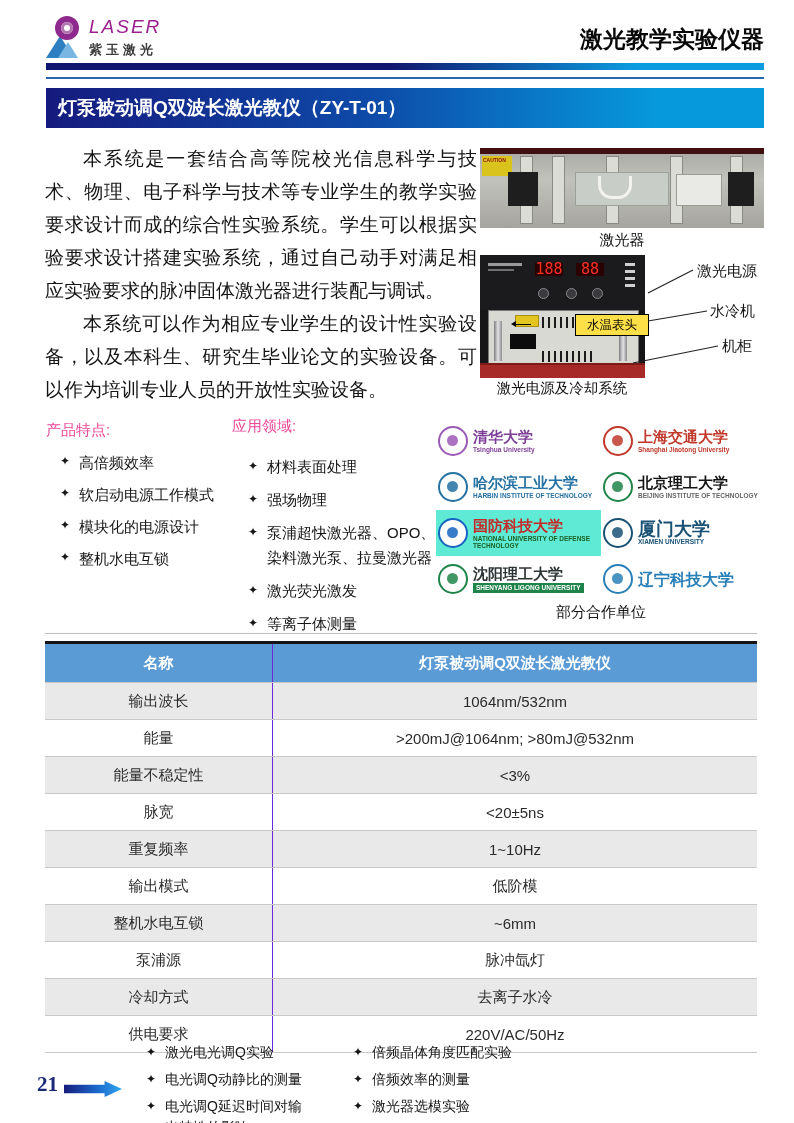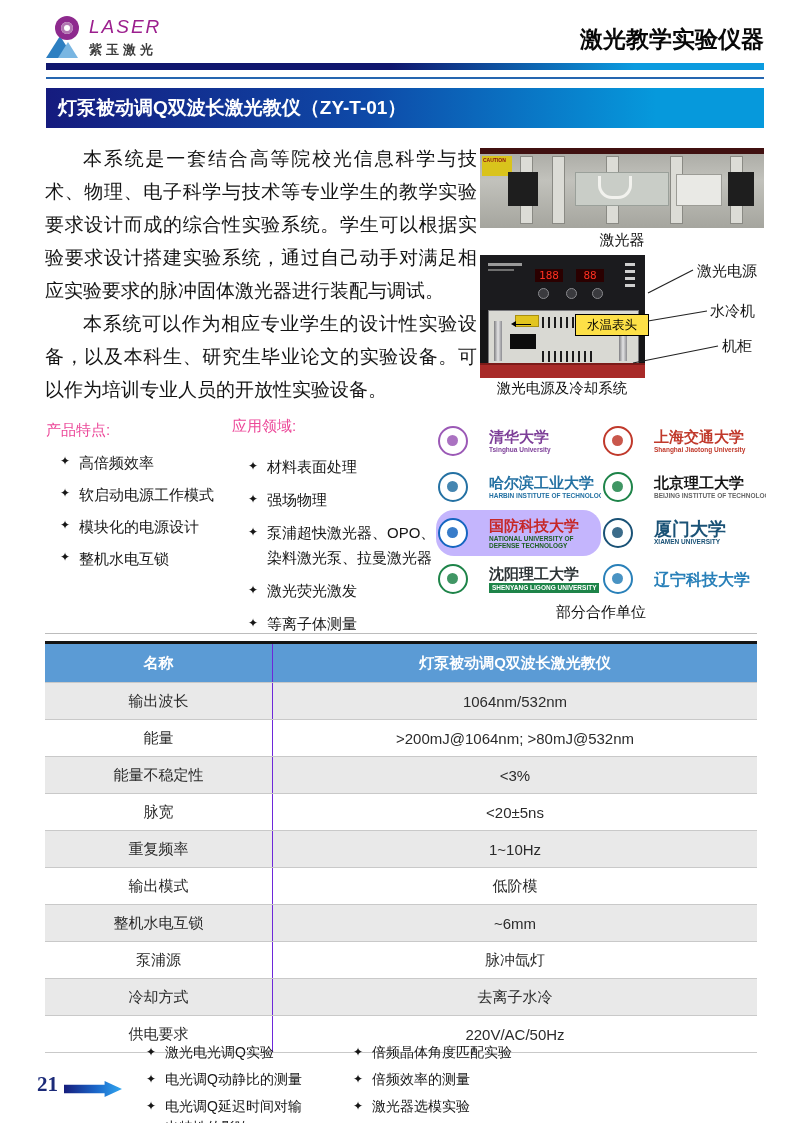--- a/index.html
+++ b/index.html
@@ -43,22 +43,22 @@
   .photo1 .module-white{position:absolute;background:#e9e9e5;border:1px solid #9c9c96;}
   .photo1 .tube{position:absolute;left:95px;top:24px;width:92px;height:32px;background:#c9cdc7;border:1px solid #9aa09a;}
   .photo1 .ucable{position:absolute;left:118px;top:28px;width:28px;height:20px;border:3px solid #f2f2ee;
       border-top:none;border-radius:0 0 14px 14px;}
   .photo-caption{position:absolute;font-size:15px;color:#101010;text-align:center;}
 
   .photo2{position:absolute;left:480px;top:255px;width:165px;height:123px;background:#151517;overflow:hidden;}
   .photo2 .panel-top{position:absolute;left:0;top:0;width:165px;height:55px;background:#1b1b1e;}
   .photo2 .ptext{position:absolute;left:8px;top:8px;width:34px;height:3px;background:#9a9a9a;}
   .photo2 .ptext2{position:absolute;left:8px;top:14px;width:26px;height:2px;background:#6f6f6f;}
-  .photo2 .seg{position:absolute;top:14px;width:28px;height:13px;background:#2a0000;color:#ff3020;
-      font-size:11px;line-height:13px;text-align:center;font-family:"DejaVu Sans Mono",monospace;}
+  .photo2 .seg{position:absolute;top:8px;width:28px;height:13px;background:#2a0000;color:#ff3020;
+      font-size:15px;line-height:13px;text-align:center;font-family:"DejaVu Sans Mono",monospace;}
   .photo2 .knob{position:absolute;top:33px;width:9px;height:9px;border-radius:50%;background:#3a3a3e;border:1px solid #8a8a8e;}
   .photo2 .dots{position:absolute;right:10px;top:8px;width:10px;height:26px;
       background:repeating-linear-gradient(180deg,#cfcfcf 0 3px,transparent 3px 7px);}
   .photo2 .panel-mid{position:absolute;left:8px;top:55px;width:149px;height:55px;background:#d9d9d3;border:1px solid #77777a;}
   .photo2 .sticker{position:absolute;left:35px;top:60px;width:22px;height:10px;background:#e2c51f;border:1px solid #a88f10;}
   .photo2 .vent{position:absolute;height:11px;background:repeating-linear-gradient(90deg,#1c1c1c 0 2px,transparent 2px 6px);}
   .photo2 .blackdisp{position:absolute;left:30px;top:79px;width:26px;height:15px;background:#0c0c0c;}
   .photo2 .meter{position:absolute;top:66px;width:8px;height:40px;background:linear-gradient(90deg,#7d7d80,#e4e4e6,#8c8c90);}
   .photo2 .base{position:absolute;left:0;top:108px;width:165px;height:15px;background:#a82a28;
       border-top:2px solid #7c1a18;}
@@ -77,21 +77,21 @@
   ul.bullets li::before{content:"\2726";position:absolute;left:0;top:0;font-size:12px;color:#161616;}
   .features{left:60px;top:448px;width:185px;font-size:15px;}
   .features li{margin-bottom:13px;}
   .apps{left:248px;top:448px;width:190px;font-size:15px;}
   .apps li{margin-bottom:8px;line-height:25px;}
   .apps sup{font-size:9px;}
 
   
   .partners{position:absolute;left:436px;top:418px;width:330px;display:grid;
       grid-template-columns:165px 165px;grid-auto-rows:46px;}
-  .uni{display:flex;align-items:center;gap:21px;padding:1px 2px;box-sizing:border-box;overflow:hidden;}
+  .uni{display:flex;align-items:center;gap:5px;padding:1px 2px;box-sizing:border-box;overflow:hidden;}
   .uni-emblem{flex:0 0 auto;width:30px;height:30px;border-radius:50%;border:2.5px solid currentColor;
       position:relative;box-sizing:border-box;background:#fff;}
   .uni-emblem::after{content:"";position:absolute;left:7px;top:7px;width:11px;height:11px;border-radius:50%;
       background:currentColor;opacity:.85;}
   .uni-names{display:flex;flex-direction:column;min-width:0;}
   .uni-cn{font-family:"Liberation Serif","DejaVu Serif",serif;font-weight:bold;font-size:15px;line-height:17px;white-space:nowrap;}
   .uni-en{font-size:6.5px;line-height:8px;font-weight:bold;white-space:nowrap;}
   .en-bar{display:inline-block;color:#fff;padding:1px 3px;}
   .partners-caption{position:absolute;left:436px;top:603px;width:330px;text-align:center;font-size:15px;color:#141414;}
   .divider{position:absolute;left:45px;top:633px;width:712px;height:1px;background:#bcbcbc;}
@@ -231,21 +231,21 @@
       <span class="uni-en" style="color: rgb(36, 113, 163);">HARBIN INSTITUTE OF TECHNOLOGY</span>
         </span>
     </div>
     <div class="uni">
       <span class="uni-emblem" style="color: rgb(30, 132, 73);"></span>
       <span class="uni-names">
           <span class="uni-cn" style="color: rgb(20, 20, 20);">北京理工大学</span>
       <span class="uni-en" style="color: rgb(102, 102, 102);">BEIJING INSTITUTE OF TECHNOLOGY</span>
         </span>
     </div>
-    <div class="uni" style="background-color: #c4b5fd; border-radius: 18px;">
+    <div class="uni" style="background-color: #5eead4;">
       <span class="uni-emblem" style="color: rgb(21, 101, 192);"></span>
       <span class="uni-names">
           <span class="uni-cn" style="color: rgb(198, 40, 40);">国防科技大学</span>
       <span class="uni-en" style="white-space: normal; line-height: 7px; color: rgb(27, 94, 32);">NATIONAL UNIVERSITY OF DEFENSE TECHNOLOGY</span>
         </span>
     </div>
     <div class="uni">
       <span class="uni-emblem" style="color: rgb(26, 82, 118);"></span>
       <span class="uni-names">
           <span class="uni-cn" style="font-size: 18px; color: rgb(26, 82, 118);">厦门大学</span>

